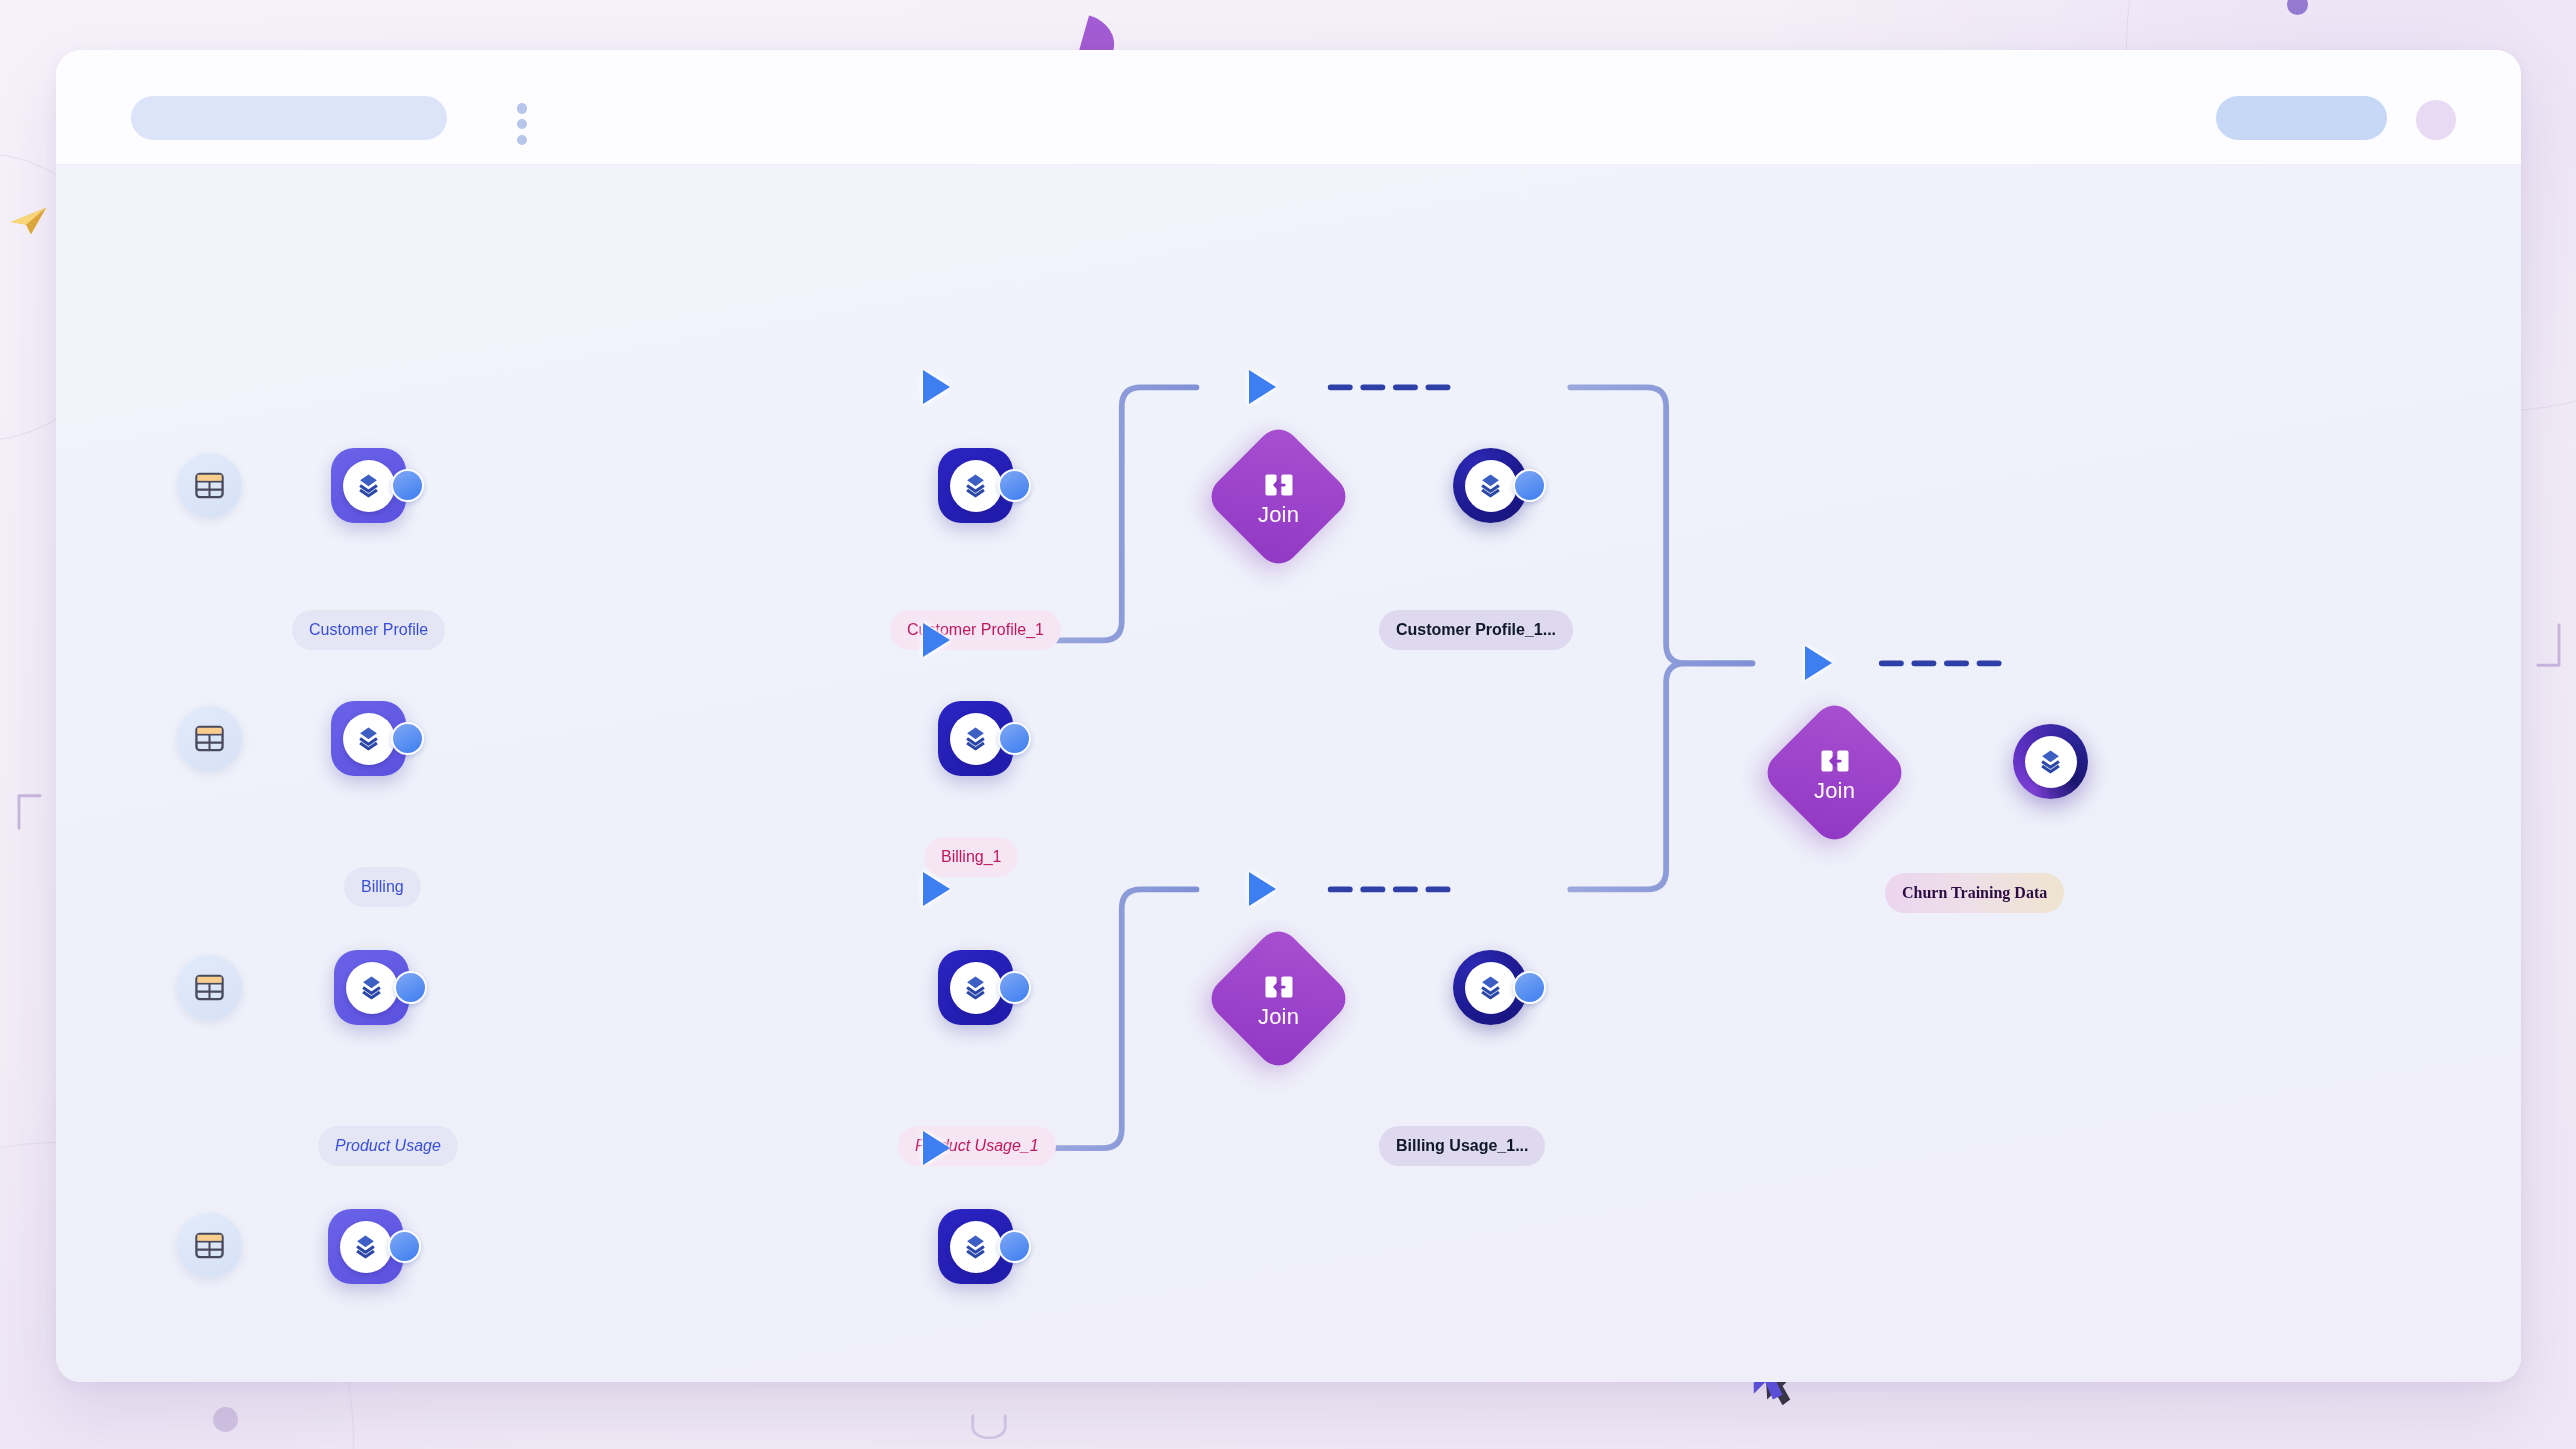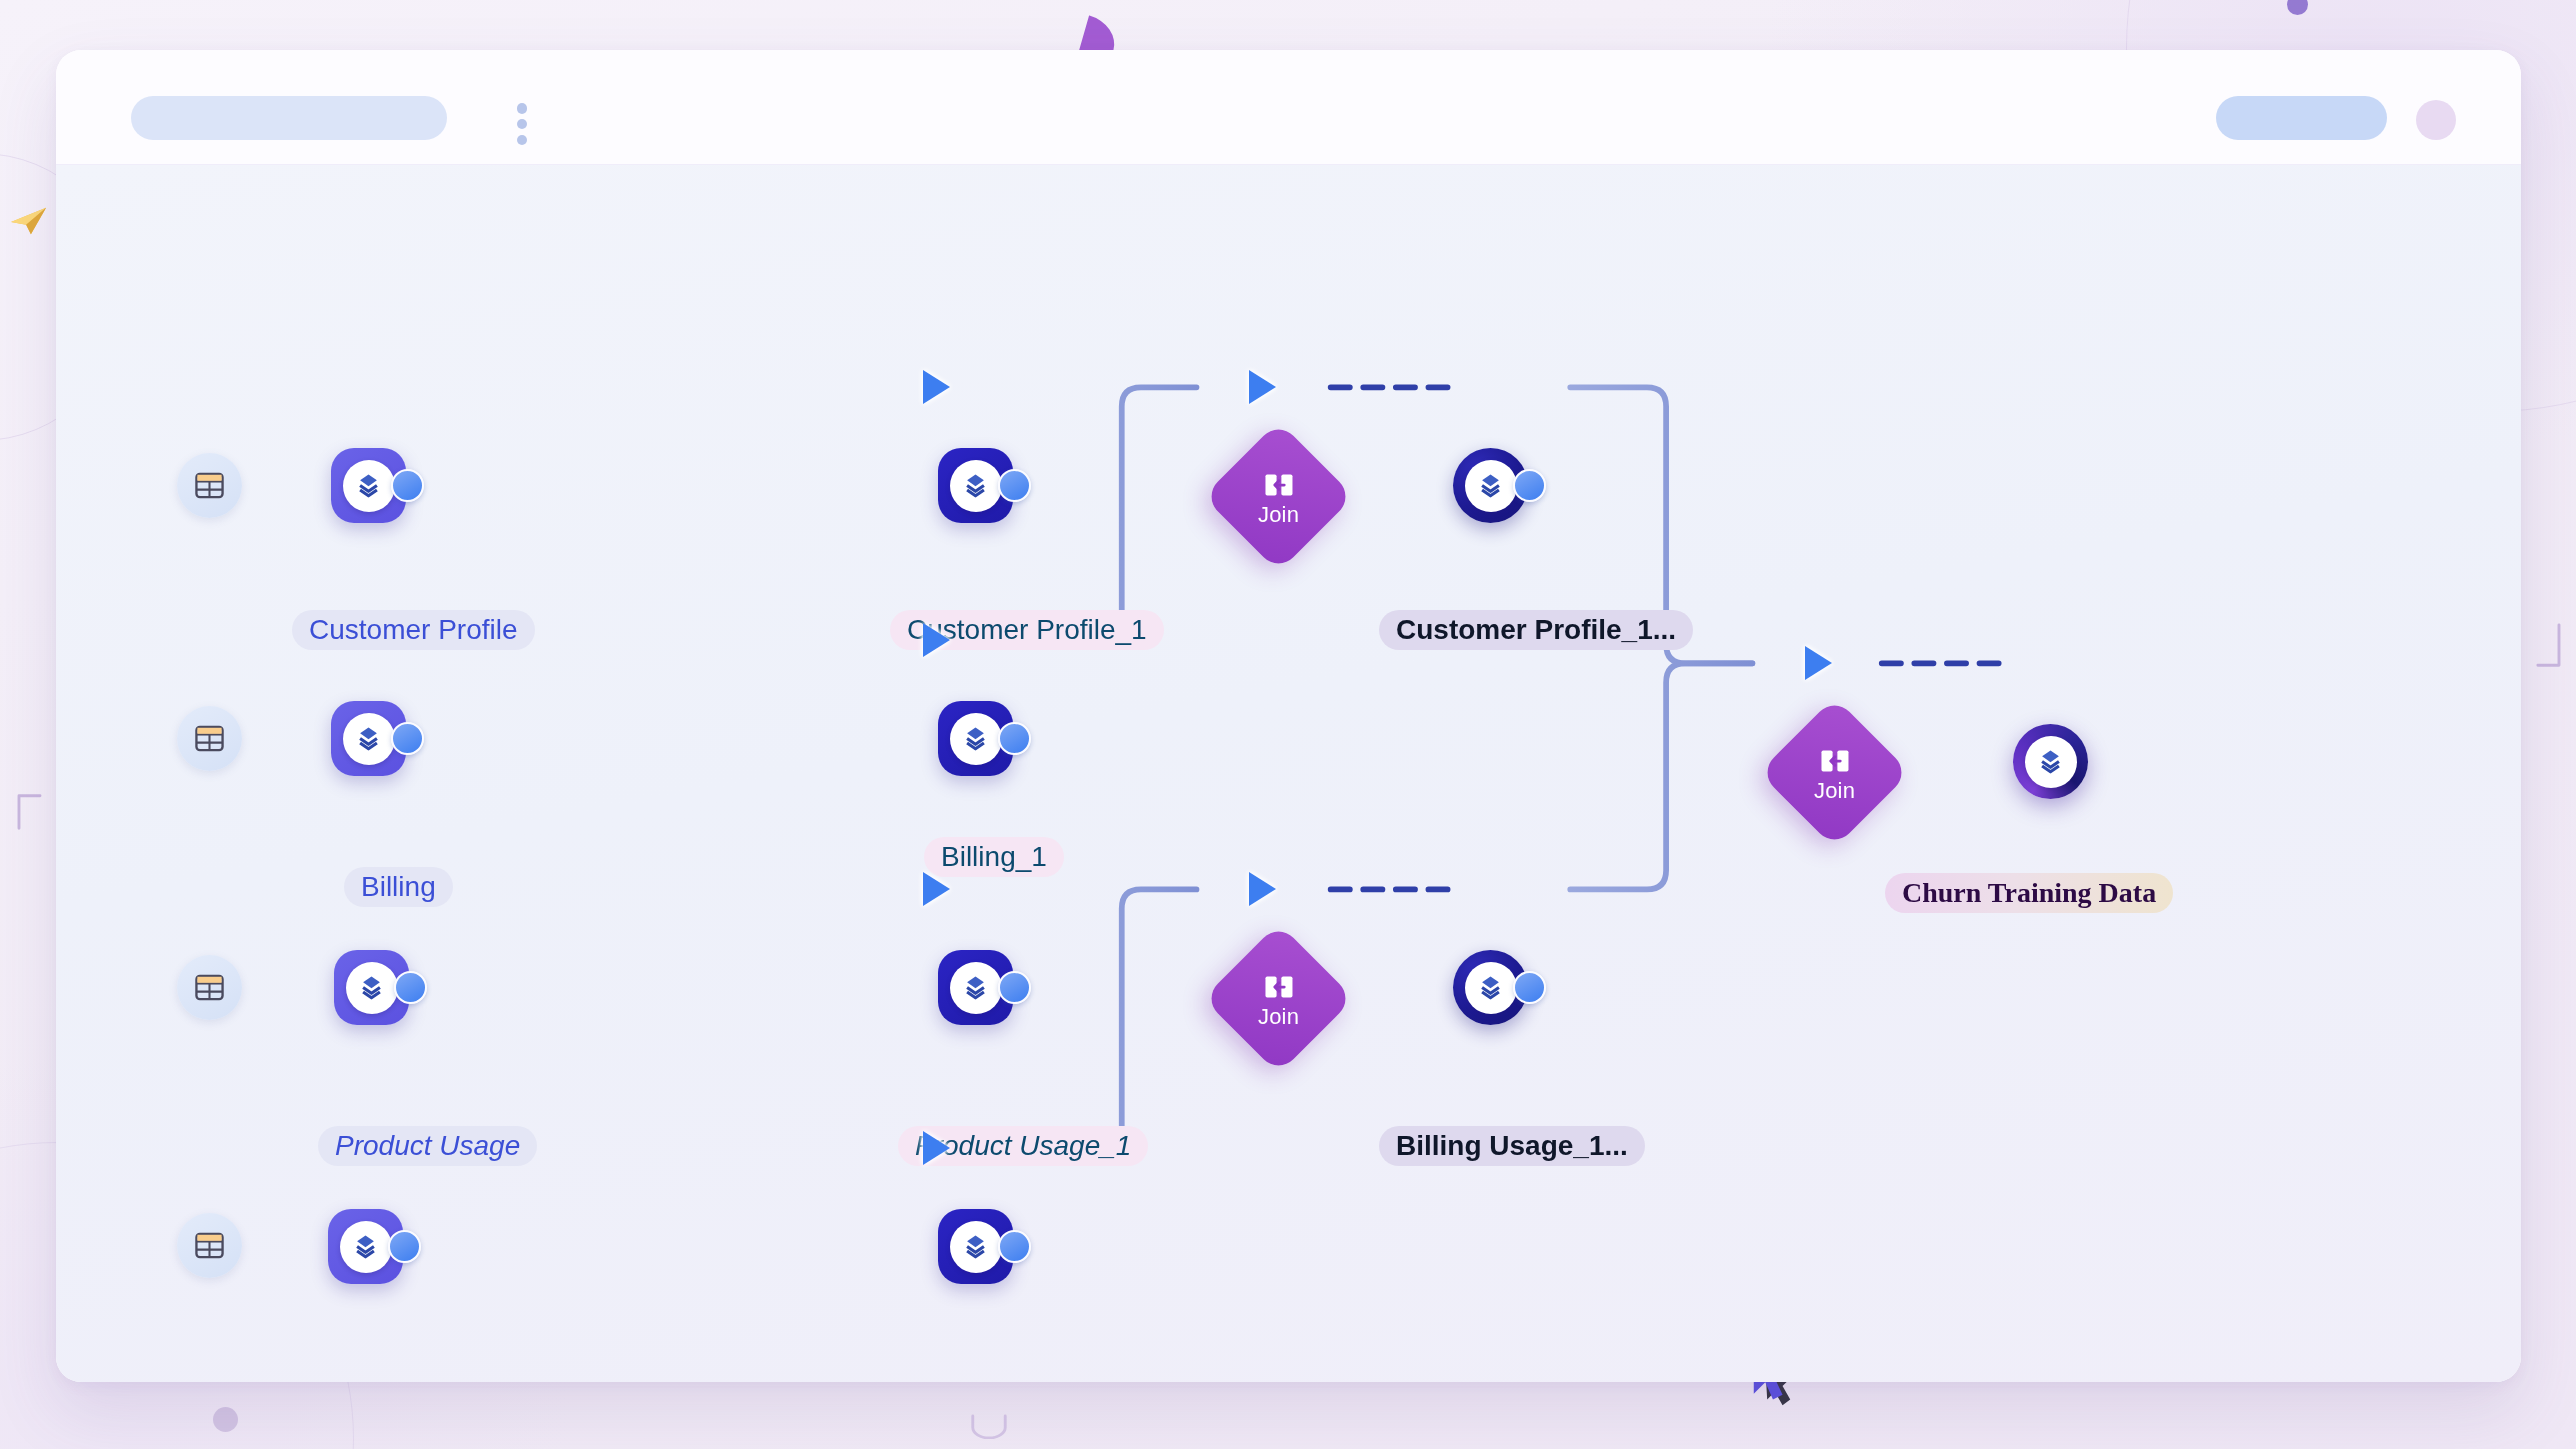--- a/index.html
+++ b/index.html
@@ -186,26 +186,26 @@
     border-left: 27px solid #3d7ef0;
     filter: drop-shadow(0 0 2.9px #ffffff) drop-shadow(0 0 1.9px #ffffff);
   }
 
   .tag {
     position: absolute;
     height: 40px;
     display: flex; align-items: center; justify-content: center;
     padding: 0 17px;
     border-radius: 20px;
-    font-size: 28px;
+    font-size: 16px;
     white-space: nowrap;
     text-align: center;
   }
   .tag.blue   { background: #e4e6f5; color: #3b4fd6; }
-  .tag.pink   { background: #f6e6f4; color: #0c4a6e; }
+  .tag.pink   { background: #f6e6f4; color: #be185d; }
   .tag.violet { background: #ded9ee; color: #0f172a; font-weight: 600; }
   .tag.gold   {
     background: linear-gradient(90deg, #ecd5ef 0%, #eddfe8 45%, #efe4cf 100%);
     color: #2d0b45; font-weight: 600;
   }
 </style>
 </head>
 <body>
 
 <div id="page">

